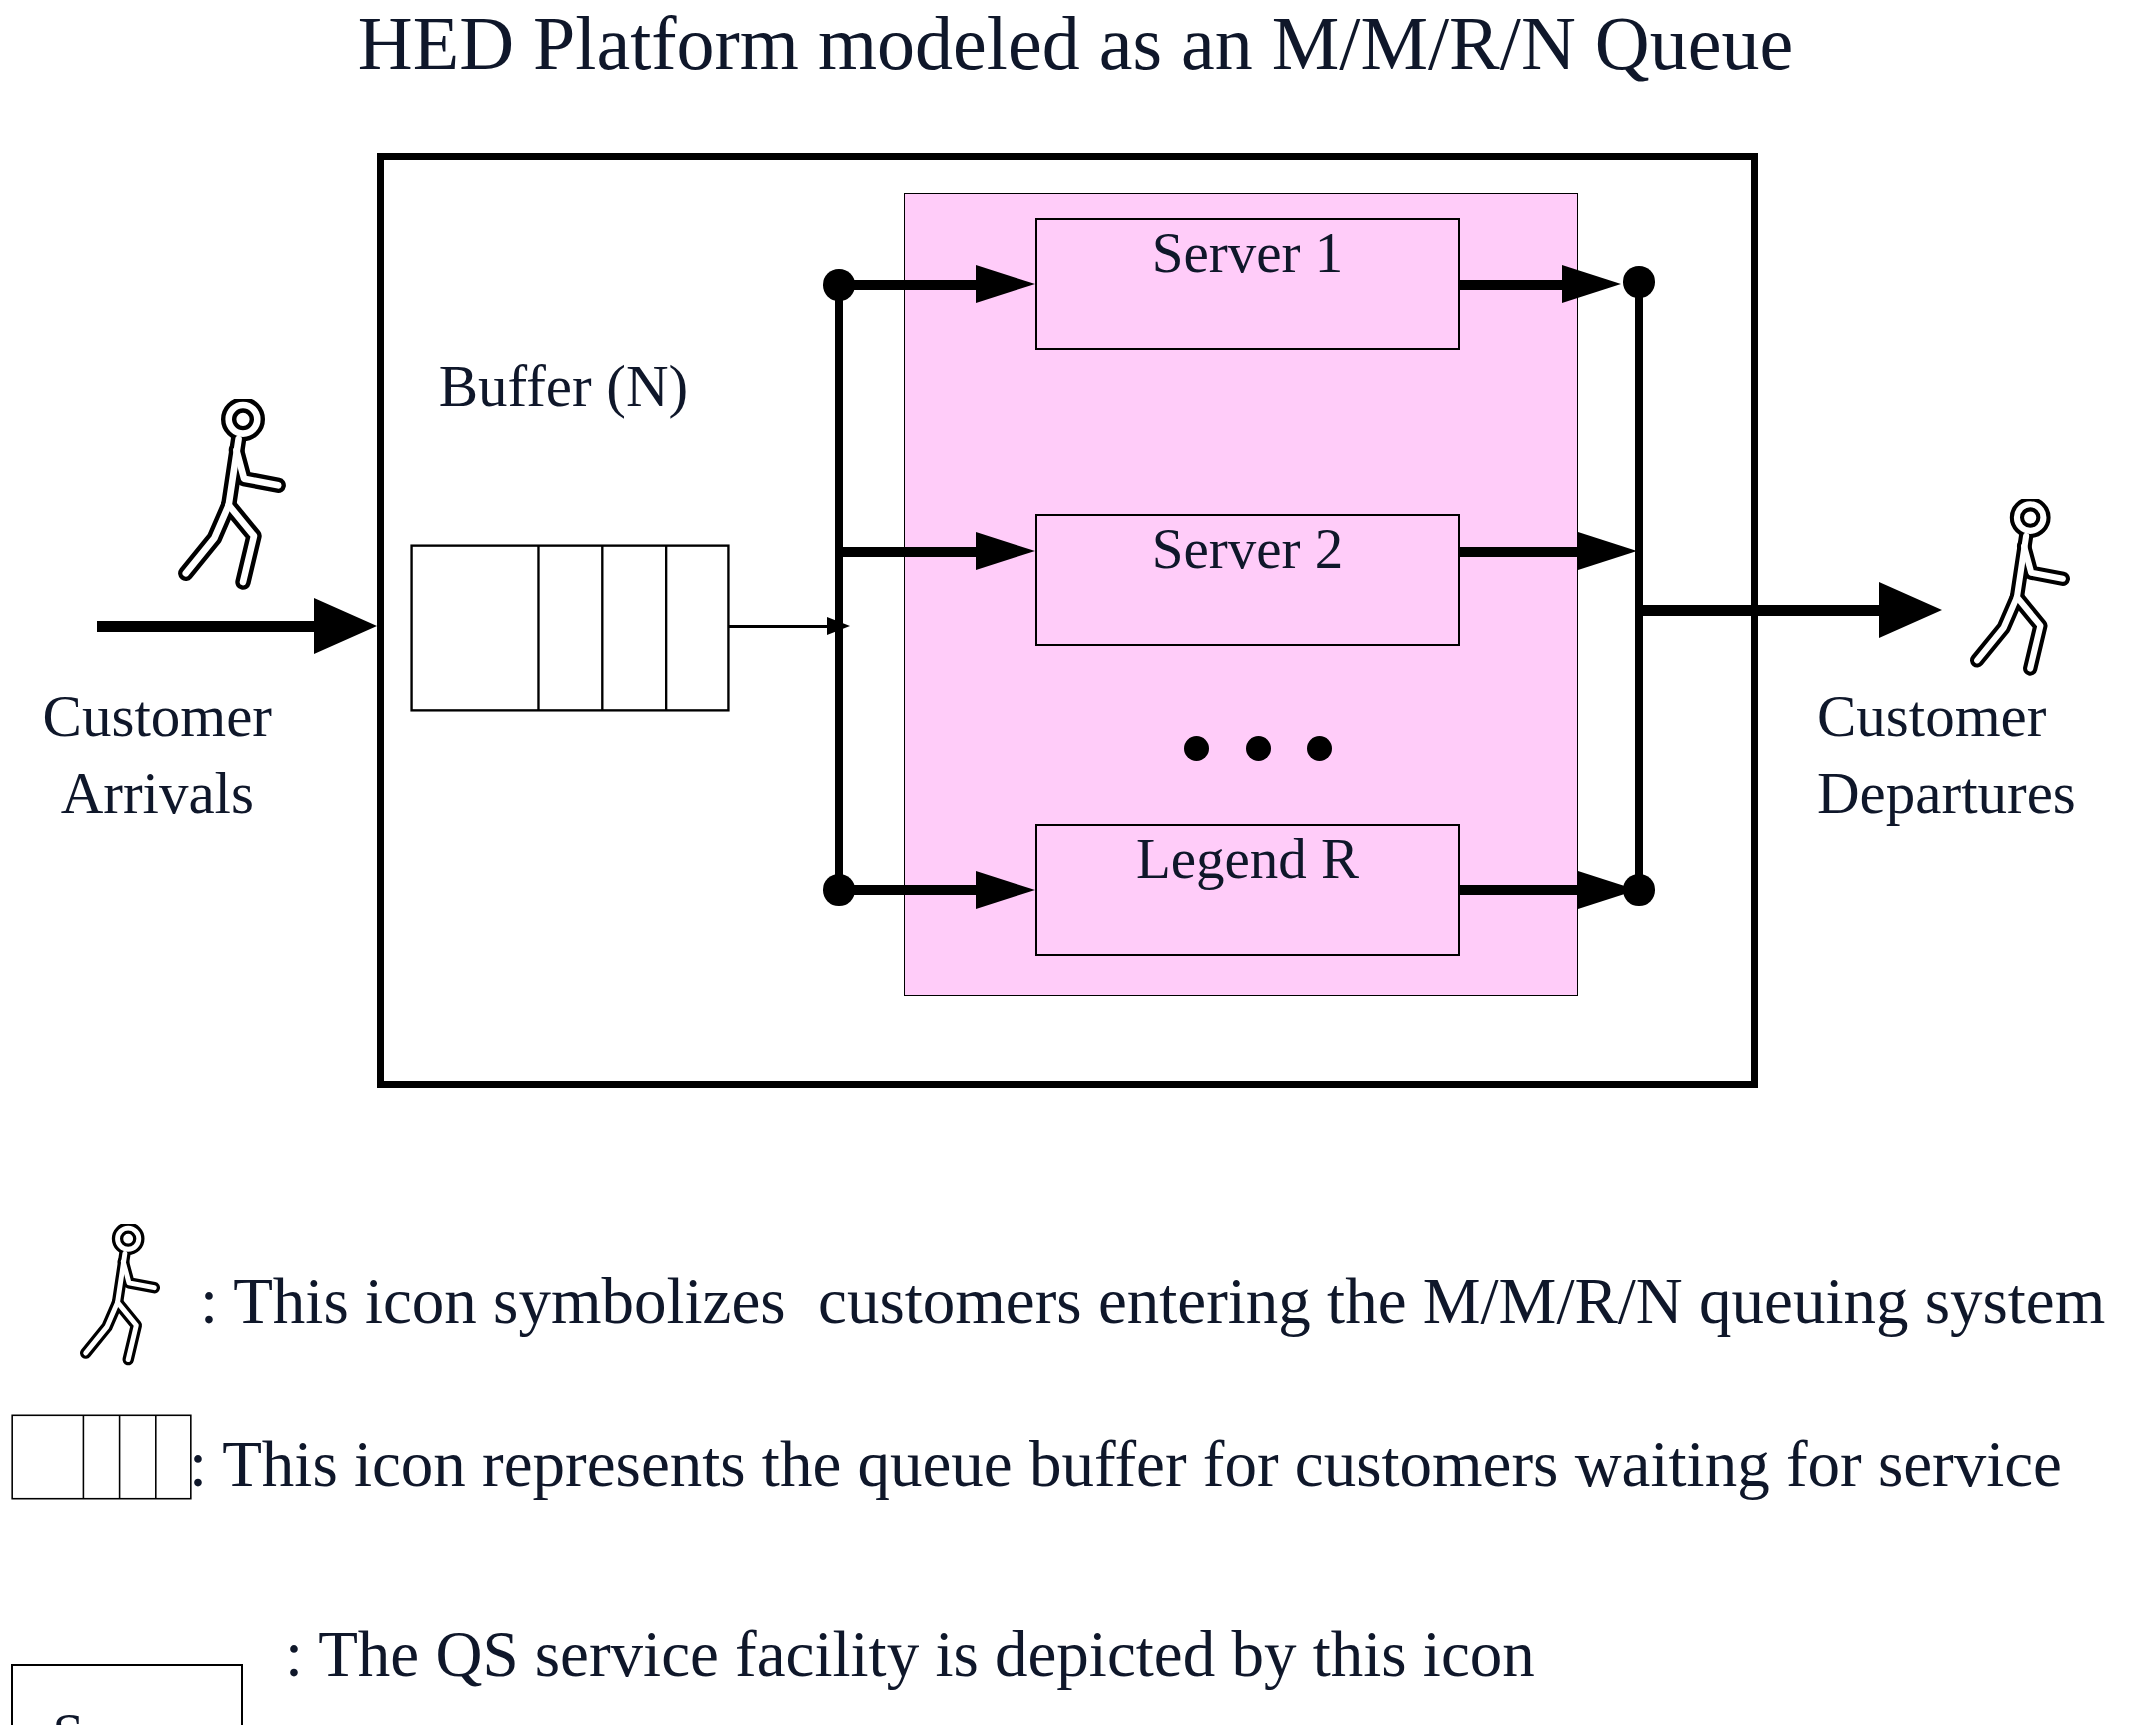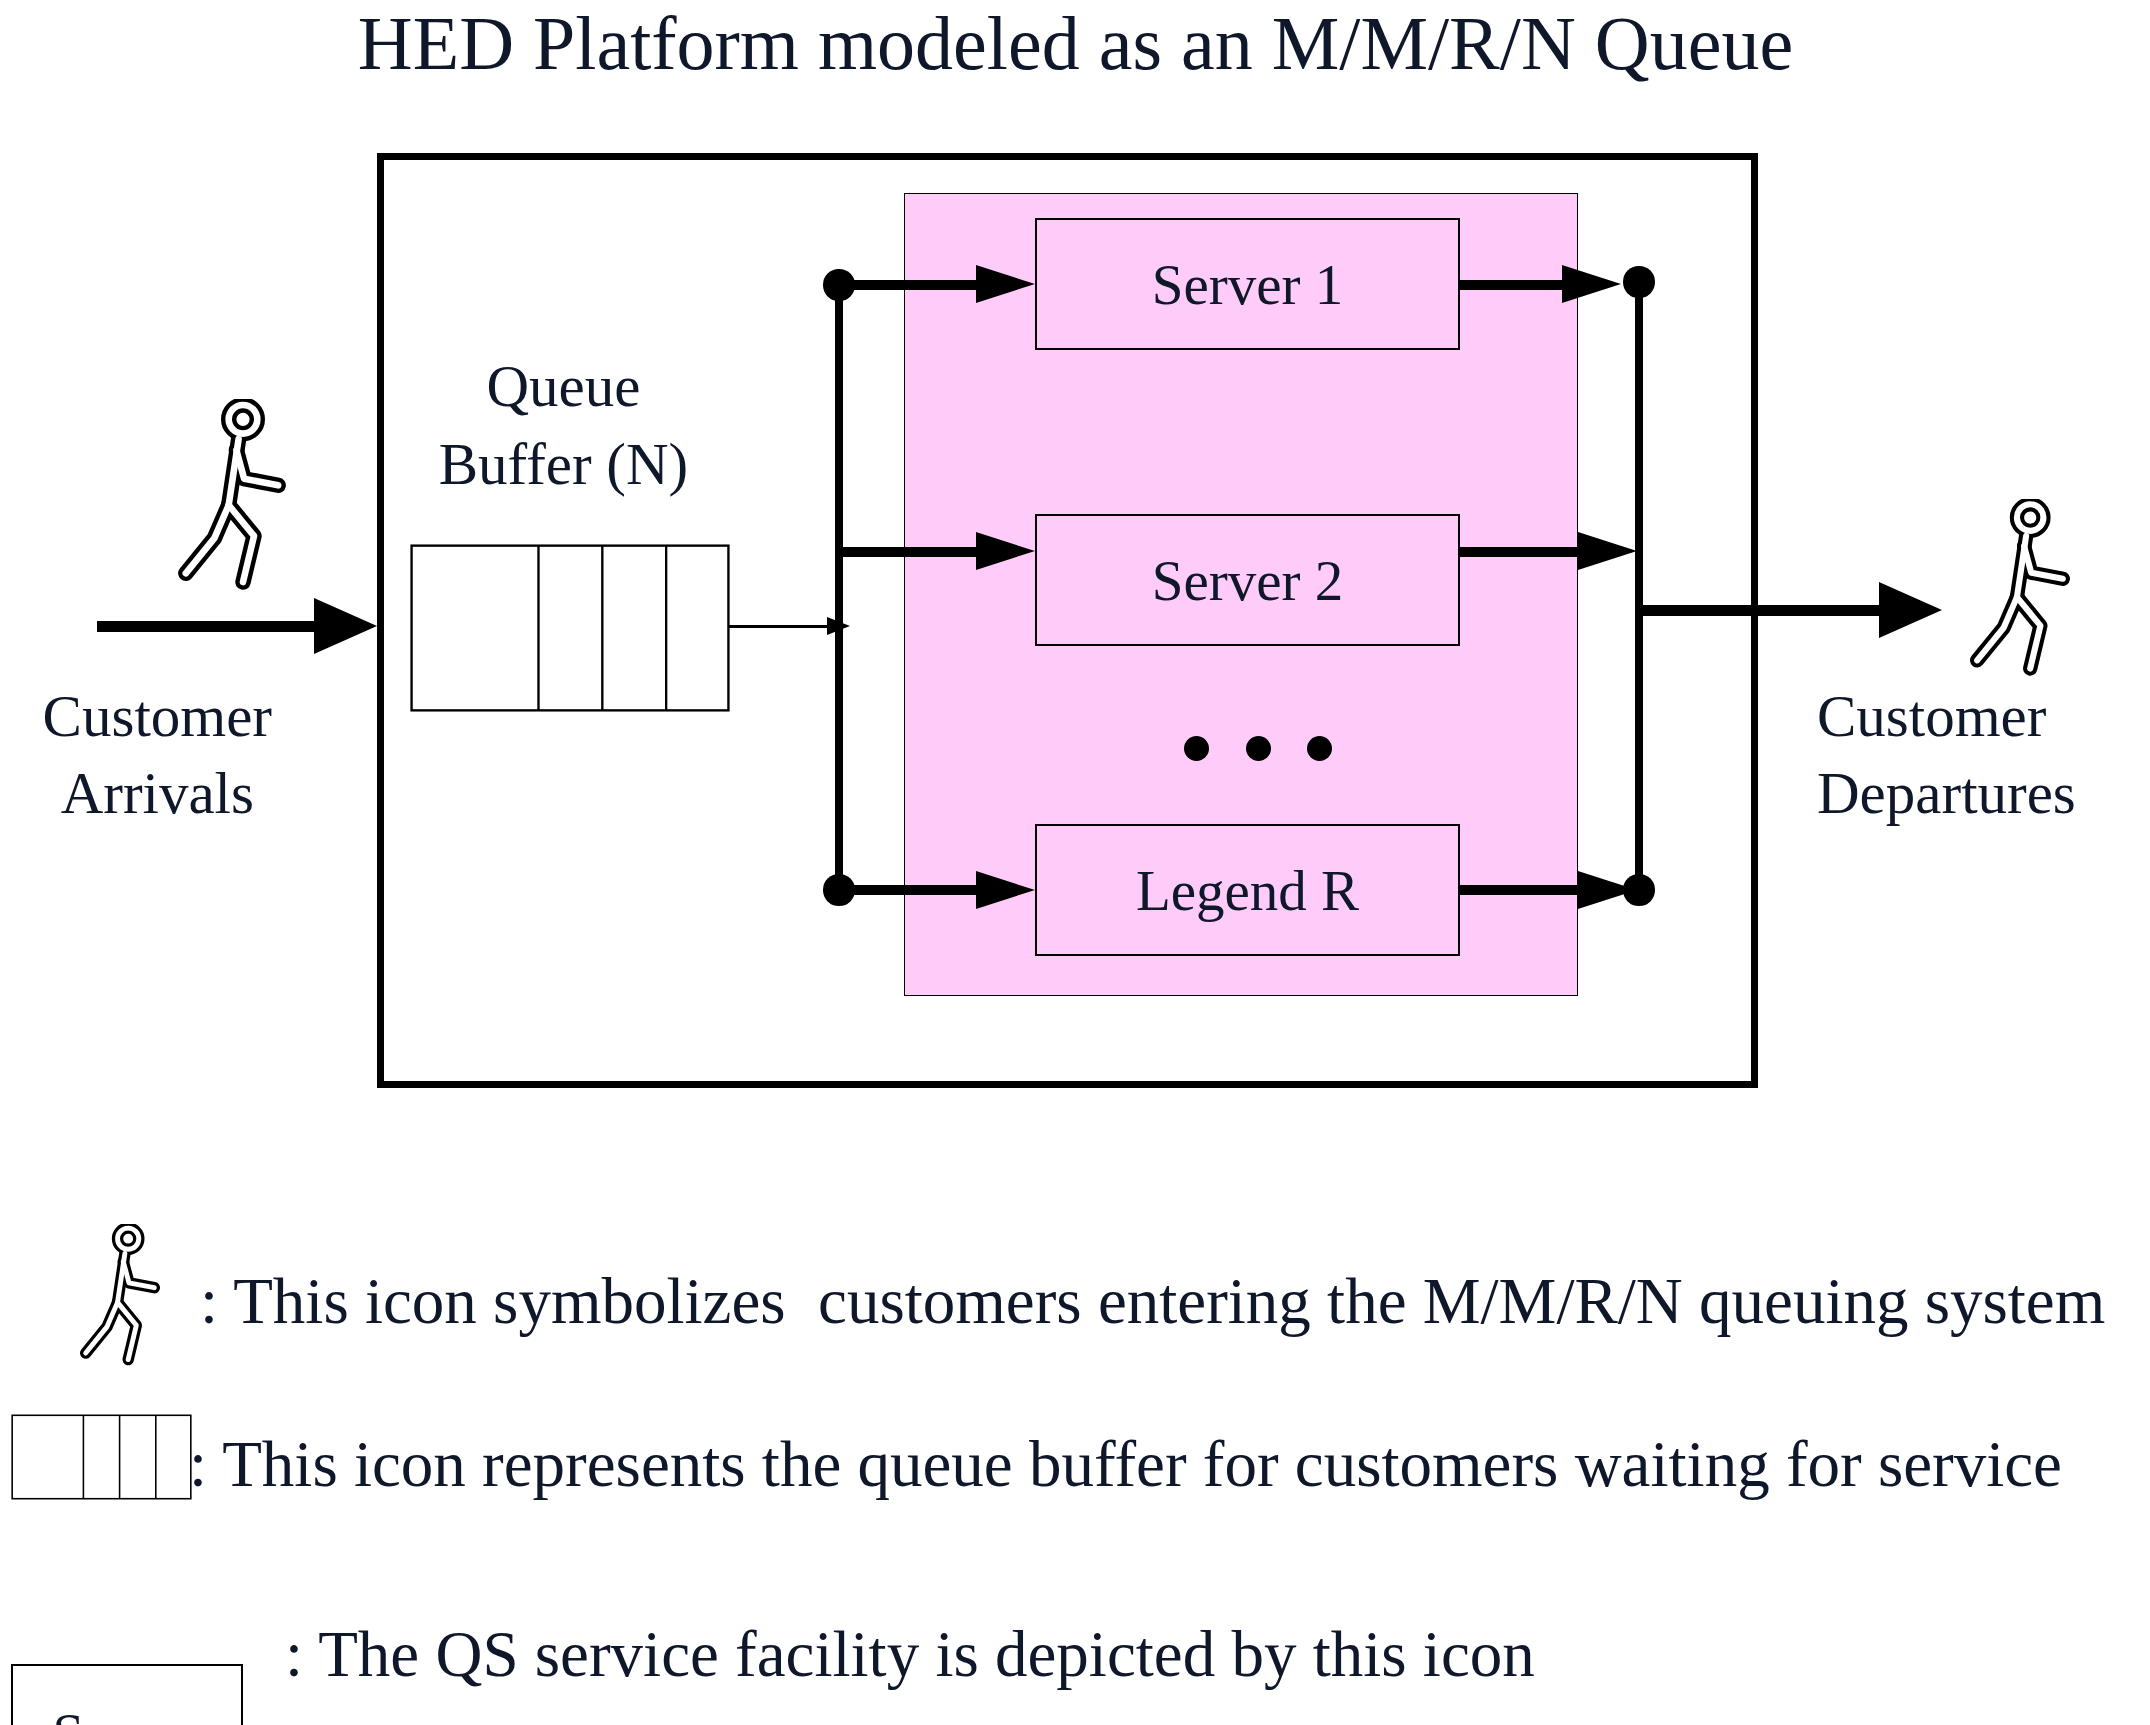--- a/index.html
+++ b/index.html
@@ -27,21 +27,21 @@
     border:7.9px solid #000;box-sizing:border-box;
     background:transparent;
   }
   .pool{
     left:904px;top:193px;width:674px;height:803px;
     background:#ffccf9;border:1.6px solid #000;box-sizing:border-box;
   }
   .server-box{
     left:1035px;width:425px;height:132px;
     background:#ffccf9;border:2.4px solid #000;box-sizing:border-box;
-    display:flex;align-items:center;justify-content:center;
+    display:flex;justify-content:center;
     font-size:57px;
   }
   
   .hline{background:#000;}
   .vline{background:#000;width:7.9px;}
   .dot{width:31.5px;height:31.5px;border-radius:50%;background:#000;}
   .edot{width:25px;height:25px;border-radius:50%;background:#000;}
   .ah-big{ 
     width:0;height:0;border-style:solid;
     border-color:transparent transparent transparent #000;
@@ -102,21 +102,20 @@
       <use href="#walker"></use>
     </svg>
   <div class="abs hline" style="left:97px;top:621px;width:217px;height:11px"></div>
   <div class="abs ah-big" style="left:314px;top:598px"></div>
   <div class="abs lbl center" style="left:11.8px;top:678px;width:291px">
     <div>Customer</div>
     <div>Arrivals</div>
   </div>
 
   <div class="abs lbl center" style="left:406px;top:347px;width:315px;line-height:1.33">
-    <div>Queue</div>
     <div>Buffer (N)</div>
   </div>
   <svg class="abs" style="left:410px;top:544px" width="320" height="168" viewBox="0 0 406 213">
     <rect x="2" y="2" width="402" height="209" fill="#ffffff" stroke="#000" stroke-width="3"></rect>
     <line x1="163" y1="2" x2="163" y2="211" stroke="#000" stroke-width="3"></line>
     <line x1="244" y1="2" x2="244" y2="211" stroke="#000" stroke-width="3"></line>
     <line x1="325" y1="2" x2="325" y2="211" stroke="#000" stroke-width="3"></line>
   </svg>
   <div class="abs hline" style="left:729px;top:625px;width:98px;height:3.2px"></div>
   <div class="abs ah-thin" style="left:827px;top:617px"></div>

